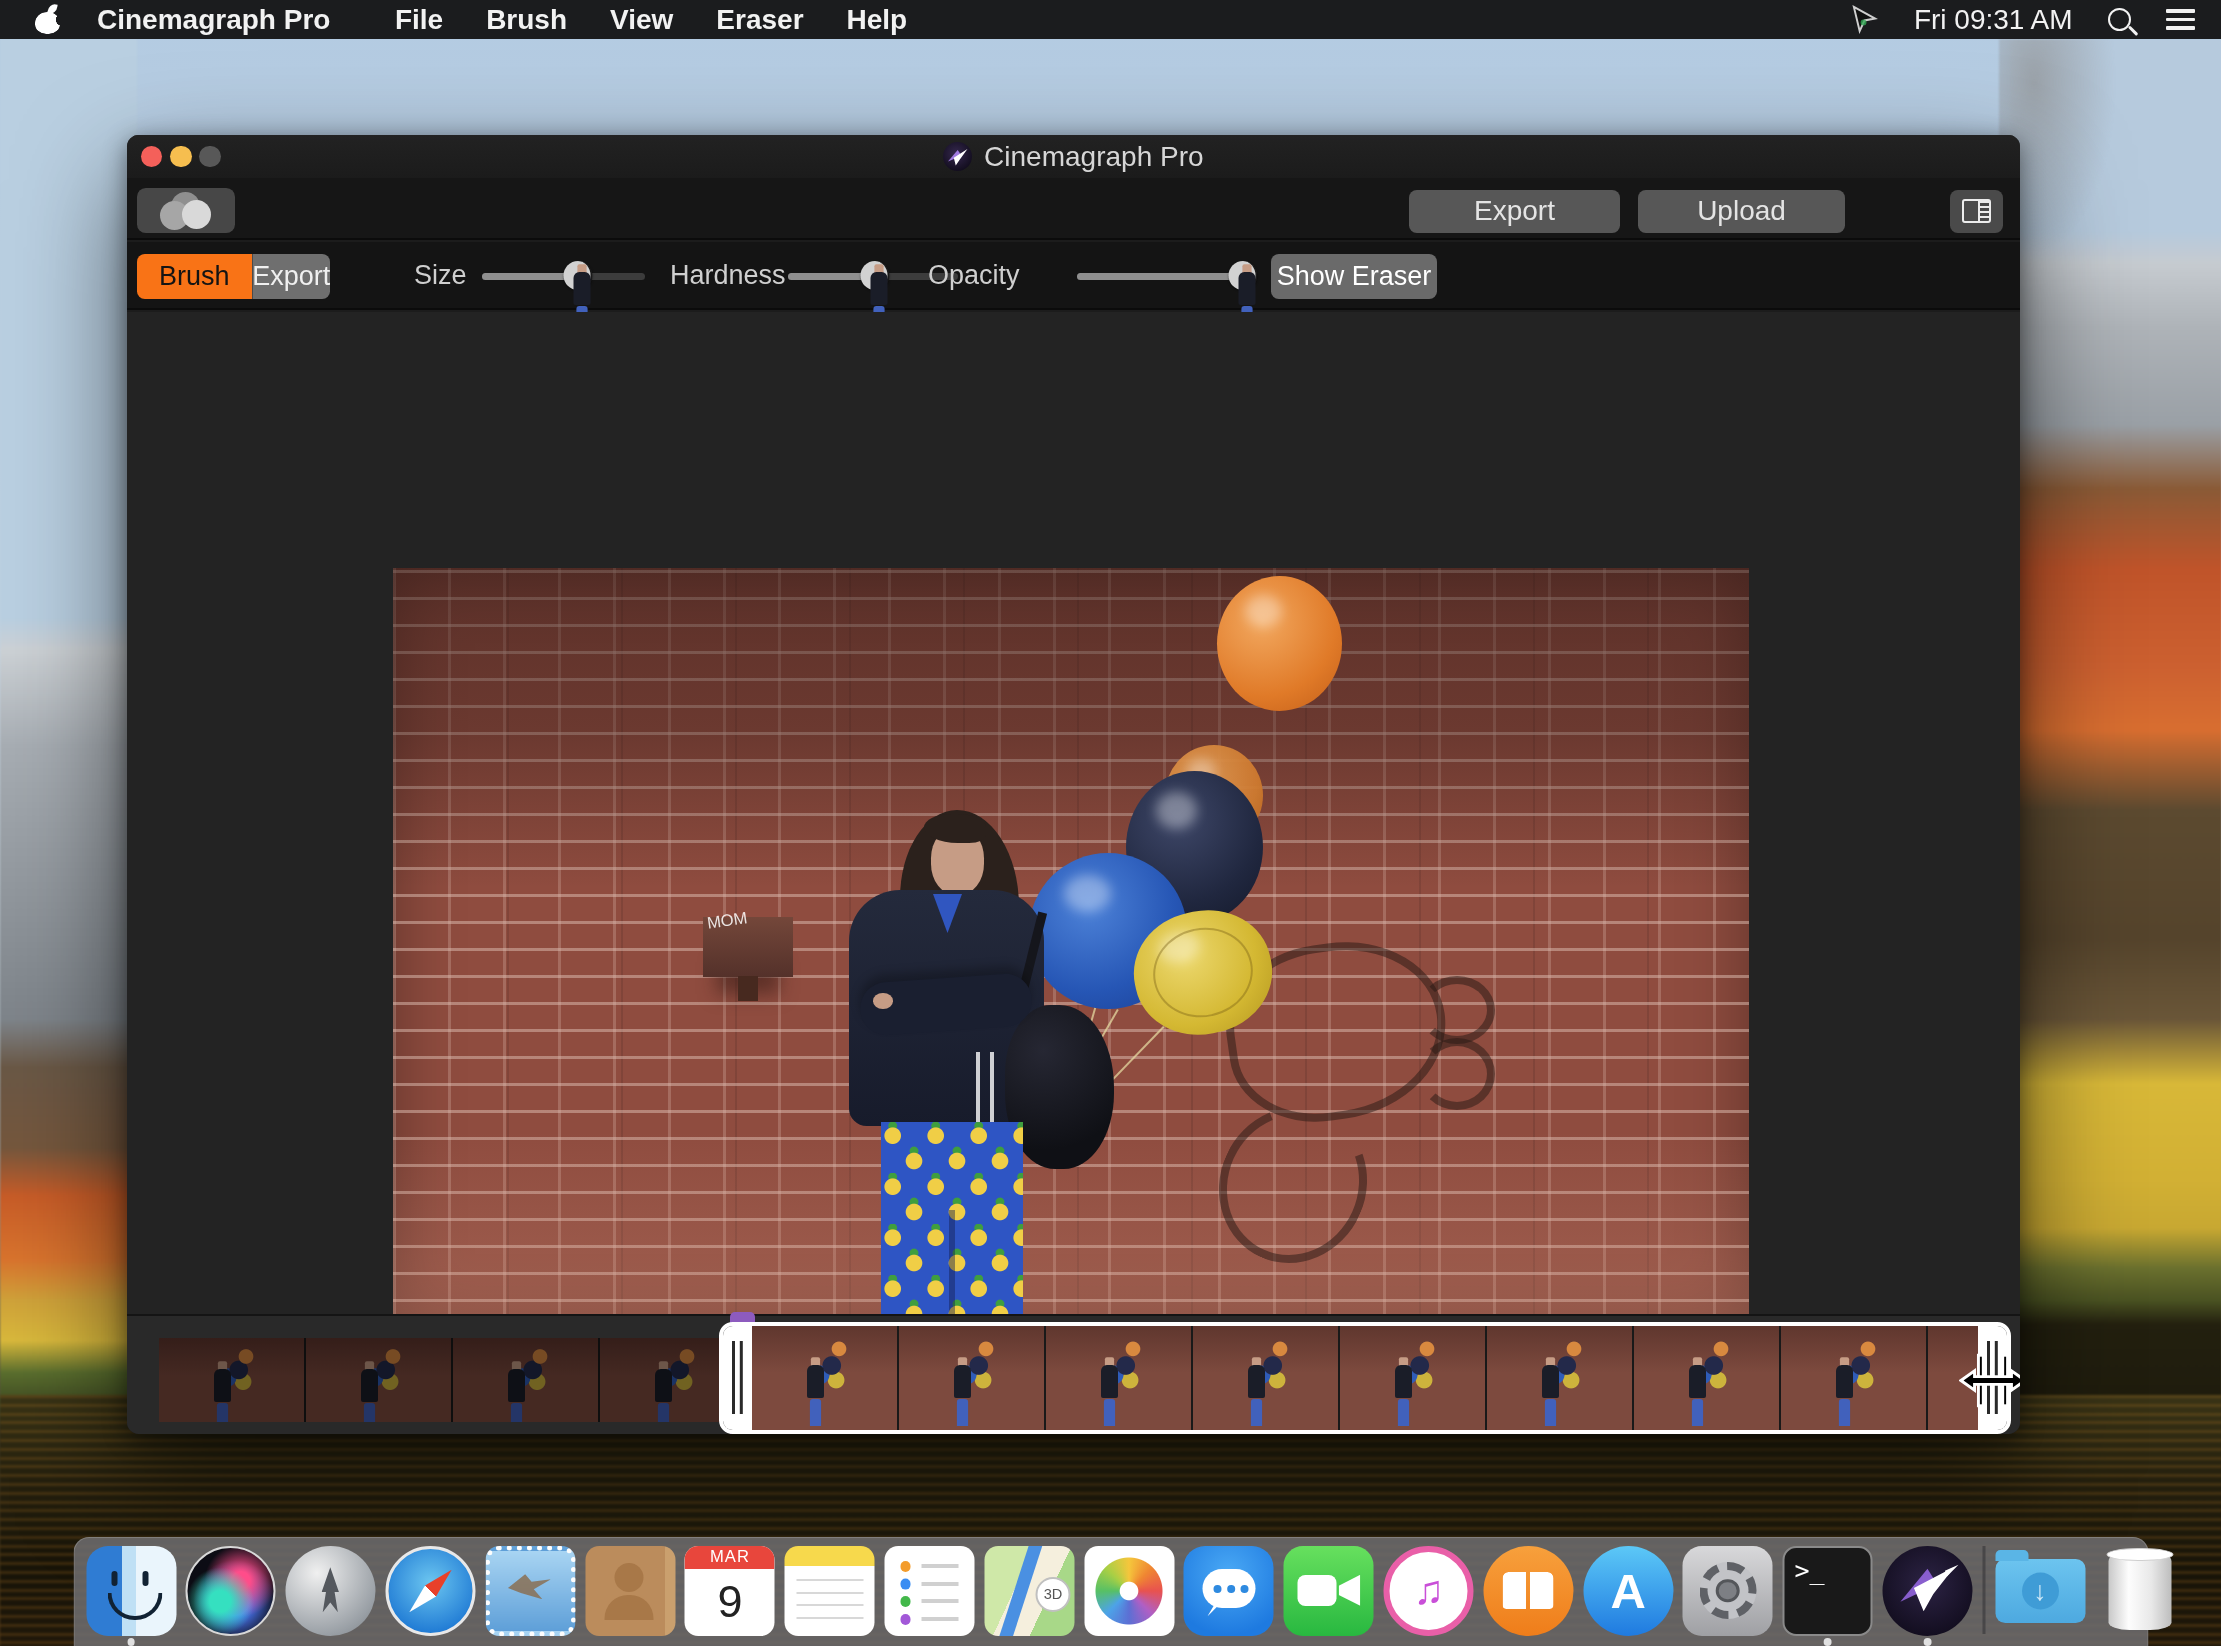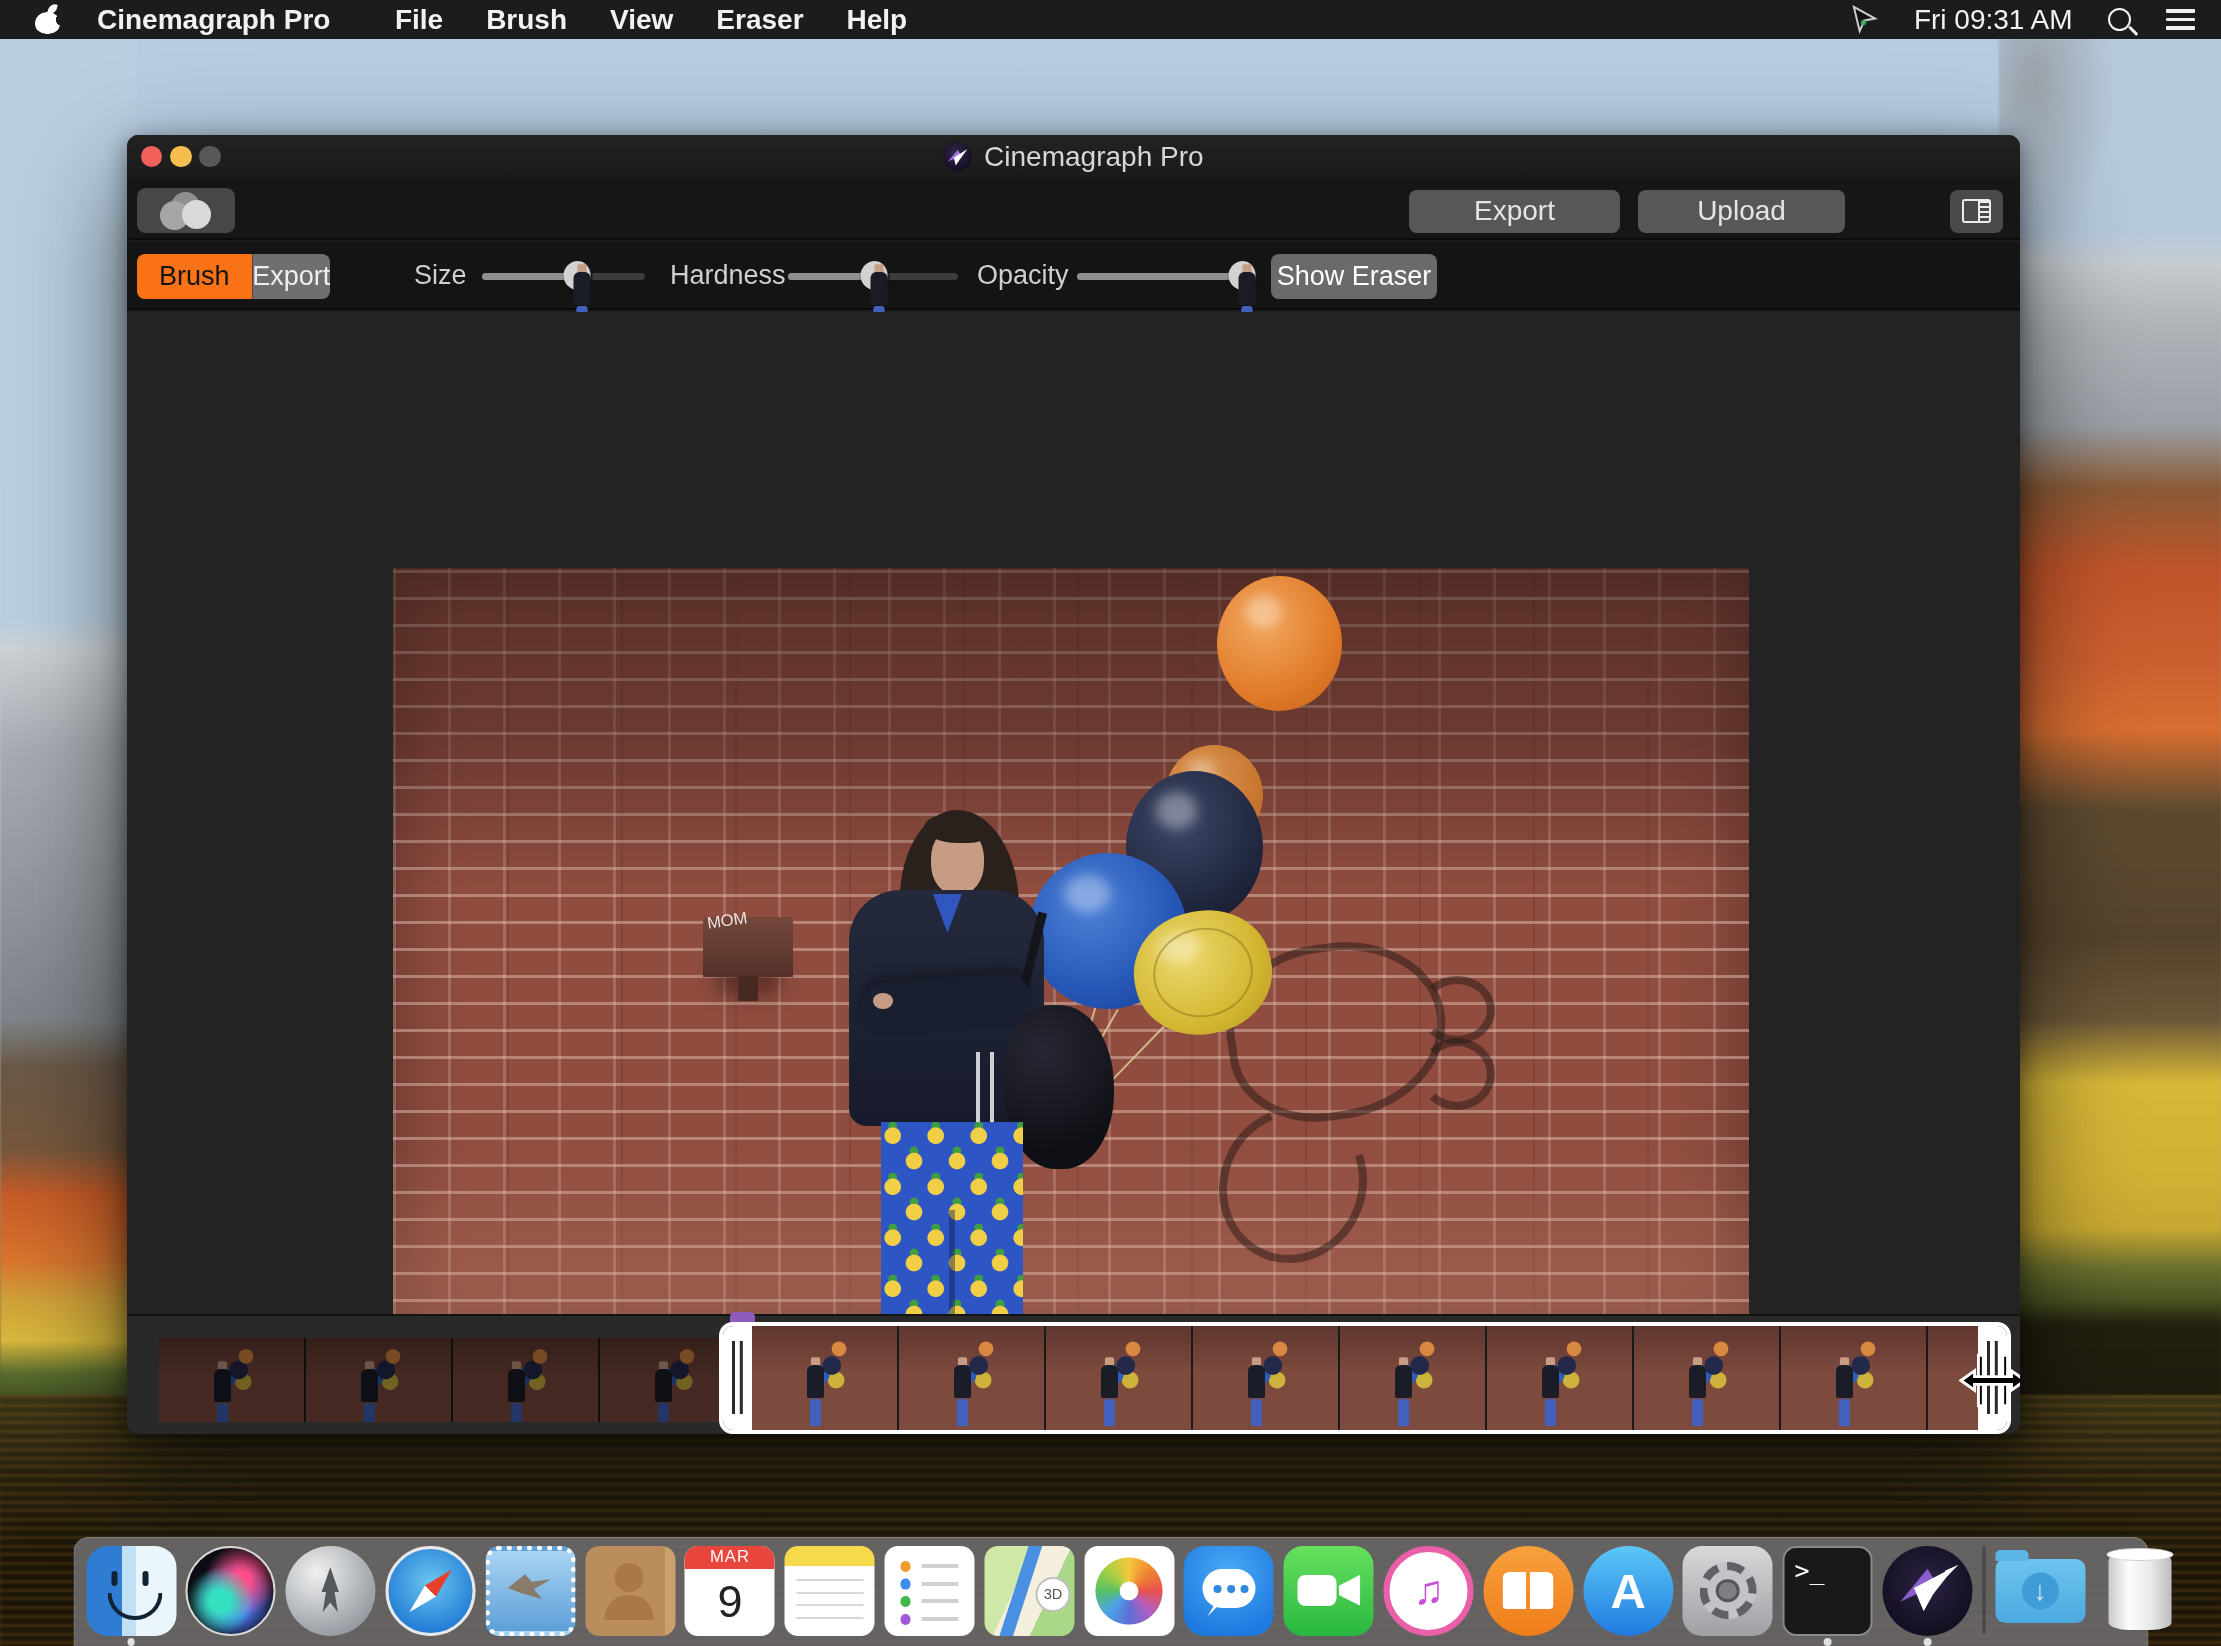--- a/index.html
+++ b/index.html
@@ -320,21 +320,21 @@
       <span class="sl-label" style="left:287px">Size</span>
       <div class="slider" style="left:355px;width:163px">
         <span class="fill" style="width: 59%;"></span>
         <span class="thumb" style="left: 59%;"></span>
       </div>
       <span class="sl-label" style="left:543px">Hardness</span>
       <div class="slider" style="left:661px;width:170px">
         <span class="fill" style="width: 51%;"></span>
         <span class="thumb" style="left: 51%;"></span>
       </div>
-      <span class="sl-label" style="left:850px">Opacity</span>
+      <span class="sl-label" style="left:801px">Opacity</span>
       <div class="slider" style="left:950px;width:171px">
         <span class="fill" style="width: 97%;"></span>
         <span class="thumb" style="left: 97%;"></span>
       </div>
       <div class="btn-overlay">Show Eraser</div>
     </div>
 
     <div class="content">
 
       <div class="canvas">

